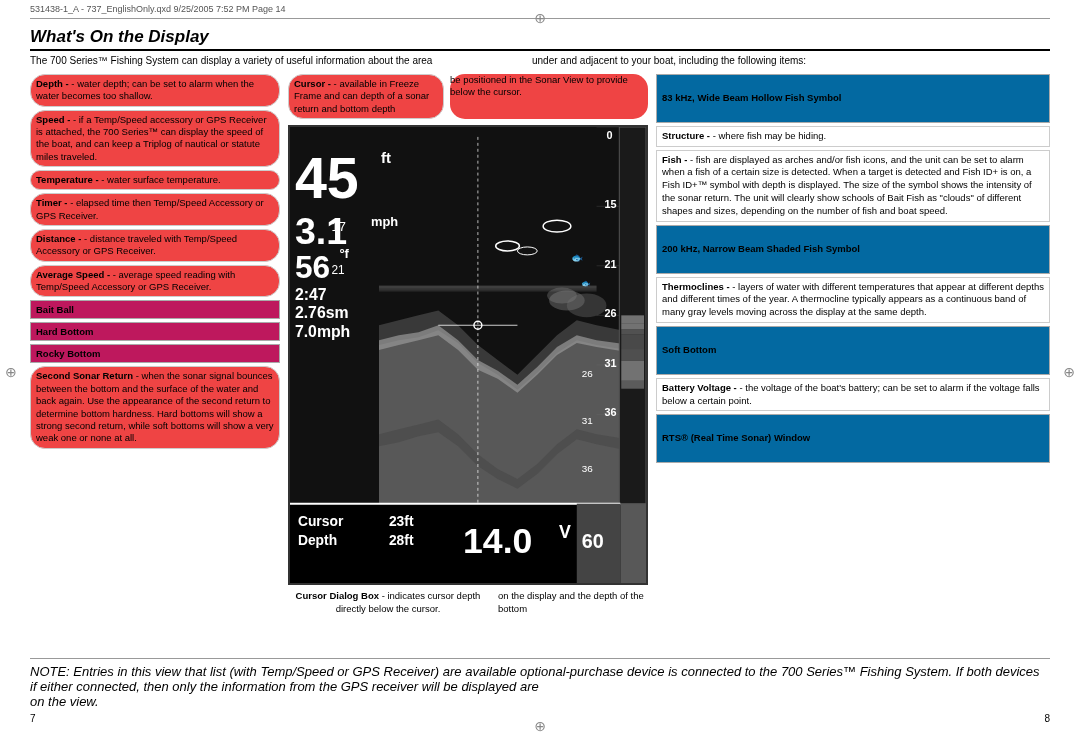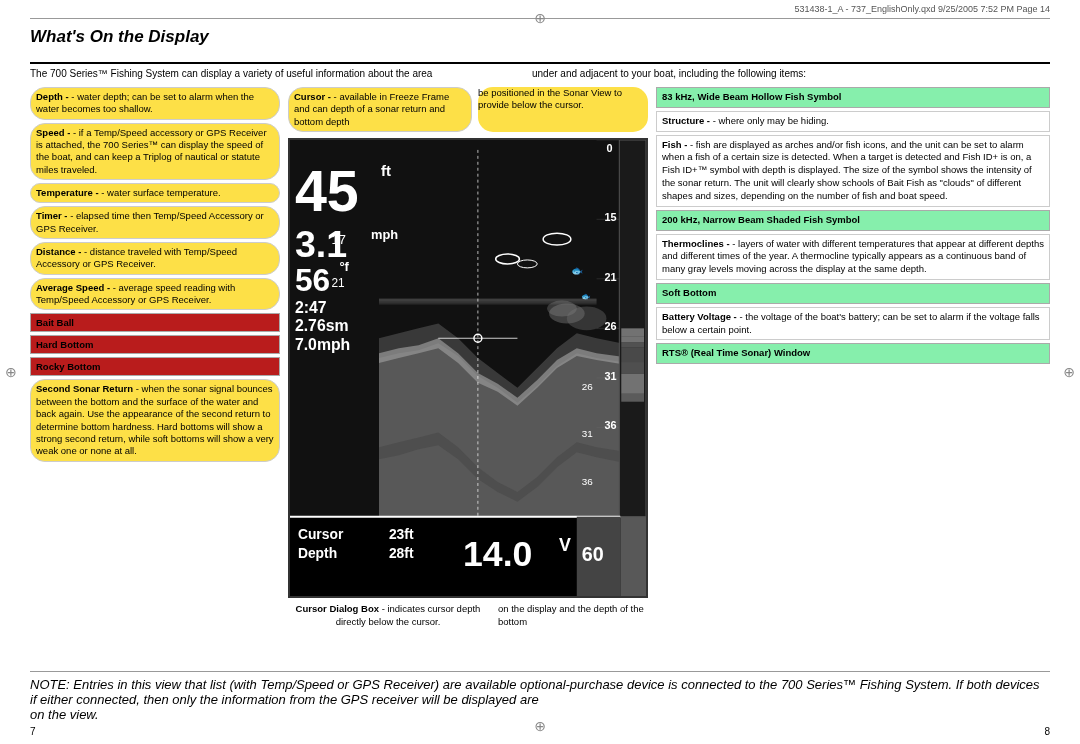--- a/index.html
+++ b/index.html
@@ -16,36 +16,36 @@
     .page-container {
       width: 1080px;
       height: 744px;
       position: relative;
       padding: 0 30px;
     }
 
     
     .header-bar {
       display: flex;
-      justify-content: flex-end;
+      justify-content: flex-start;
       align-items: center;
       border-bottom: 1px solid #999;
       padding: 4px 0;
       font-size: 9px;
       color: #555;
     }
 
     
     .page-title {
       font-size: 17px;
       font-weight: bold;
       font-style: italic;
       margin: 8px 0 4px 0;
       border-bottom: 2px solid #000;
-      padding-bottom: 15px;
+      padding-bottom: 2px;
     }
 
     .intro-text {
       font-size: 10px;
       display: flex;
       gap: 12px;
       margin-bottom: 8px;
     }
     .intro-text span:first-child {
       width: 490px;
@@ -64,41 +64,41 @@
 
     
     .left-col {
       width: 250px;
       display: flex;
       flex-direction: column;
       gap: 3px;
     }
 
     .info-box {
-      background: #fde047;
+      background: #ef4444;
       font-size: 9.5px;
       line-height: 1.3;
       border-radius: 15px;
     }
 
     .info-box.bordered {
       border: 1px solid #ccc;
       padding: 3px 5px;
     }
 
     .info-box strong {
       font-weight: bold;
     }
 
     .label-box {
       border: 1px solid #aaa;
       padding: 3px 5px;
       font-size: 9.5px;
       font-weight: bold;
-      background: #b91c1c;
+      background: #be185d;
     }
 
     
     .center-col {
       width: 360px;
       display: flex;
       flex-direction: column;
       gap: 4px;
     }
 
@@ -134,22 +134,22 @@
       gap: 3px;
     }
 
     .right-info-box {
       font-size: 9.5px;
       line-height: 1.35;
     }
 
     .right-info-box.label-style {
       border: 1px solid #aaa;
-      background: #86efac;
-      padding: 3px 5px;
+      background: #0369a1;
+      padding: 17px 5px;
       font-weight: bold;
     }
 
     .right-info-box.bordered {
       border: 1px solid #ccc;
       padding: 3px 5px;
     }
 
     
     .note-section {
@@ -264,21 +264,21 @@
       <div class="label-box">Hard Bottom</div>
       <div class="label-box">Rocky Bottom</div>
       <div class="info-box bordered">
         <strong>Second Sonar Return </strong><span>- when the sonar signal bounces between the bottom and the surface of the water and back again. Use the appearance of the second return to determine bottom hardness. Hard bottoms will show a strong second return, while soft bottoms will show a very weak one or none at all.</span>
       </div>
     </div>
 
     <div class="center-col">
 
       <div style="display:flex;gap:6px;margin-bottom:2px;">
-        <div class="info-box bordered" style="width:184px;">
+        <div class="info-box bordered" style="width:156px;">
           <strong>Cursor - </strong><span>- available in Freeze Frame and can depth of a sonar return and bottom depth</span>
         </div>
         <div class="info-box" style="flex:1;font-size:9.5px;">be positioned in the Sonar View to provide below the cursor.</div>
       </div>
 
       <div class="sonar-display">
 
         <svg class="sonar-svg" viewBox="0 0 360 460" preserveAspectRatio="none">
 
           <rect width="360" height="460" fill="#111"></rect>
@@ -394,21 +394,21 @@
           <span>- indicates cursor depth directly below the cursor.</span>
         </div>
         <div class="cap-right">on the display and the depth of the bottom</div>
       </div>
     </div>
 
     <div class="right-col">
       <div class="right-info-box label-style">83 kHz, Wide Beam Hollow Fish Symbol</div>
 
       <div class="right-info-box bordered">
-        <strong>Structure - </strong><span>- where only may be hiding.</span>
+        <strong>Structure - </strong><span>- where fish may be hiding.</span>
       </div>
 
       <div class="right-info-box bordered">
         <strong>Fish - </strong><span>- fish are displayed as arches and/or fish icons, and the unit can be set to alarm when a fish of a certain size is detected. When a target is detected and Fish ID+ is on, a Fish ID+™ symbol with depth is displayed. The size of the symbol shows the intensity of the sonar return. The unit will clearly show schools of Bait Fish as "clouds" of different shapes and sizes, depending on the number of fish and boat speed.</span>
       </div>
 
       <div class="right-info-box label-style">200 kHz, Narrow Beam Shaded Fish Symbol</div>
 
       <div class="right-info-box bordered">
         <strong>Thermoclines - </strong><span>- layers of water with different temperatures that appear at different depths and different times of the year. A thermocline typically appears as a continuous band of many gray levels moving across the display at the same depth.</span>

